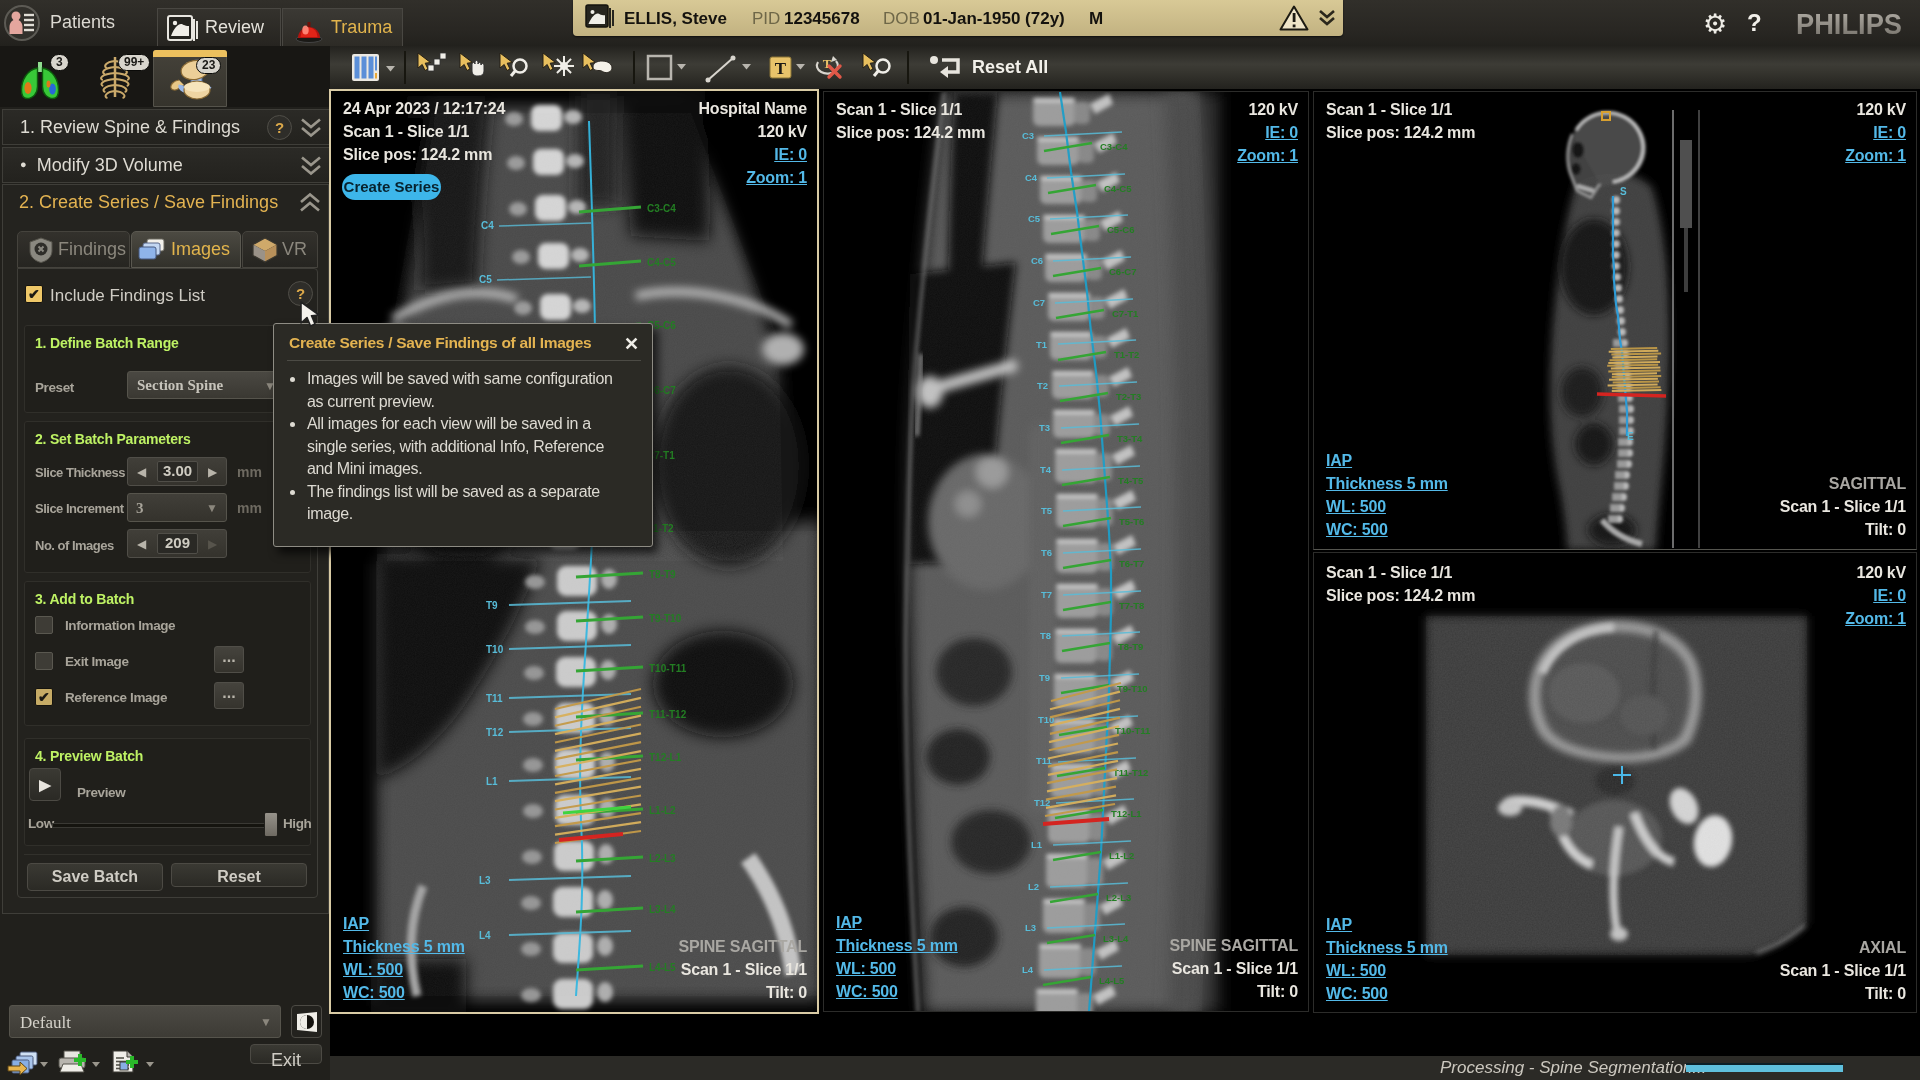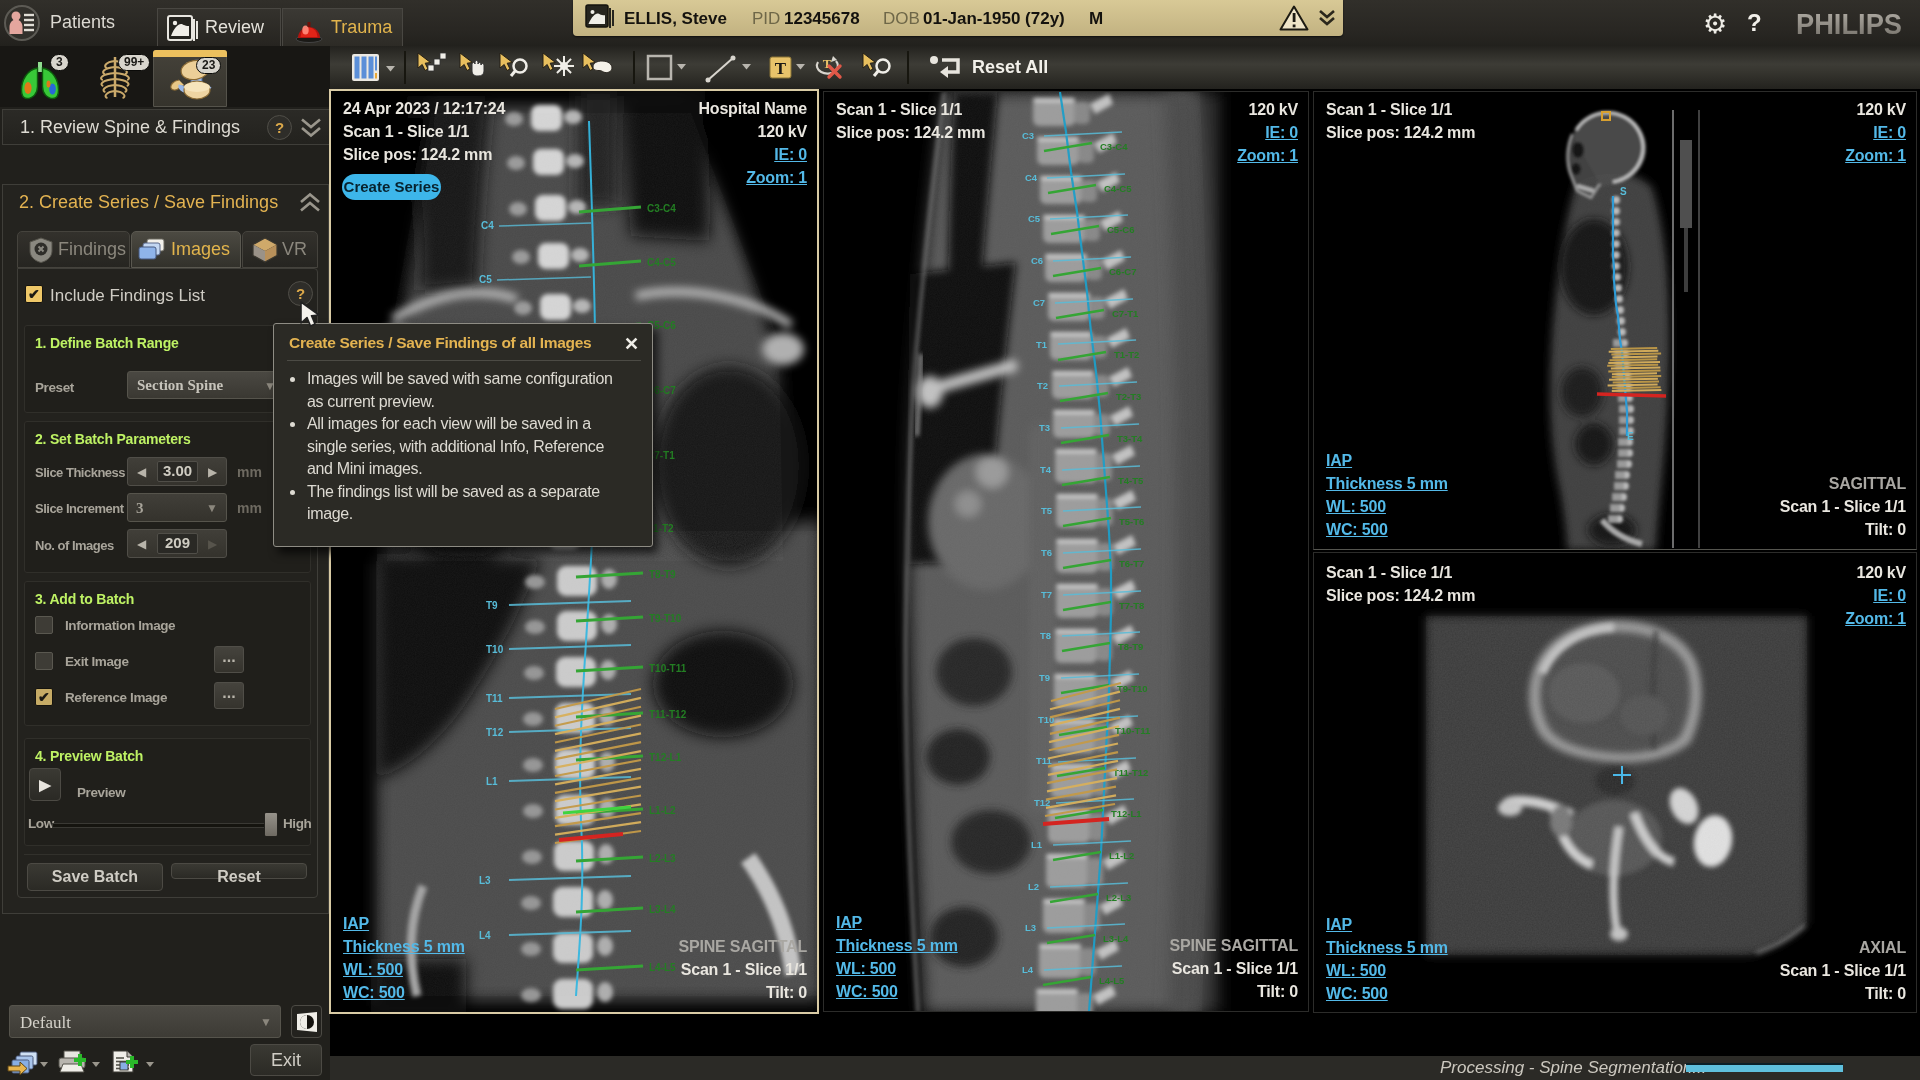--- a/index.html
+++ b/index.html
@@ -305,20 +305,29 @@
   <div class="srow" style="top:2px">
       <span class="t">1. Review Spine &amp; Findings</span>
     <div class="qcirc" style="left:264px;top:5px">?</div>
       <svg width="22" height="21" viewBox="0 0 22 21" style="position:absolute;left:297px;top:7px">
         <g stroke="#9a968c" stroke-width="2.6" fill="none">
           <path d="M2 2.5 l9 7.5 l9-7.5"></path>
           <path d="M2 11 l9 7.5 l9-7.5"></path>
         </g>
       </svg>
     </div>
+  <div class="srow" style="top:40px">
+      <span class="t"><span style="font-size:11px;vertical-align:3px">●</span>&nbsp; Modify 3D Volume</span>
+      <svg width="22" height="21" viewBox="0 0 22 21" style="position:absolute;left:297px;top:7px">
+        <g stroke="#9a968c" stroke-width="2.6" fill="none">
+          <path d="M2 2.5 l9 7.5 l9-7.5"></path>
+          <path d="M2 11 l9 7.5 l9-7.5"></path>
+        </g>
+      </svg>
+    </div>
   <div id="sect2box"></div>
   <div class="srow" style="top:78px;background:none;border:none">
       <span class="t gold">2. Create Series / Save Findings</span>
       <svg width="22" height="21" viewBox="0 0 22 21" style="position:absolute;left:297px;top:7px">
         <g stroke="#9a968c" stroke-width="2.6" fill="none">
           <path d="M2 10 l9-7.5 l9 7.5"></path>
           <path d="M2 18.5 l9-7.5 l9 7.5"></path>
         </g>
       </svg>
     </div>
@@ -400,21 +409,21 @@
       <h4>4. Preview Batch</h4>
       <div class="sbtn" style="left:4px;top:29px;width:32px;height:33px;font-size:15px;line-height:31px;color:#e8e5de">▶</div>
       <div class="lbl" style="left:52px;top:46px">Preview</div>
       <div class="lbl" style="left:3px;top:77px">Low</div>
       <div style="position:absolute;left:27px;top:84px;width:217px;height:5px;background:#15140f;border:1px solid #3a3934"></div>
       <div style="position:absolute;left:239px;top:73px;width:14px;height:25px;background:linear-gradient(#96928a,#6e6a62);border:1px solid #22211d;border-radius:2px"></div>
       <div class="lbl" style="left:258px;top:77px">High</div>
     </div>
     <div style="position:absolute;left:6px;top:585px;width:287px;height:1px;background:#32312c"></div>
     <div class="sbtn" style="left:9px;top:594px;width:136px;height:28px;line-height:26px">Save Batch</div>
-    <div class="sbtn" style="left:153px;top:594px;width:136px;height:16px;line-height:26px">Reset</div>
+    <div class="sbtn" style="left:153px;top:594px;width:136px;height:24px;line-height:26px">Reset</div>
   </div>
   <div class="ddl" style="left:9px;top:898px;width:272px;height:33px;font-size:17px;font-weight:normal;background:linear-gradient(#4c4a44,#3d3b35)">
     <span style="position:absolute;left:10px;top:7px;color:#d5d2ca">Default</span>
       <span class="ar" style="top:9px">▼</span>
     </div>
   <div class="sbtn" style="left:291px;top:898px;width:31px;height:33px;background:#23221e">
       <svg width="24" height="22" viewBox="0 0 24 22" style="position:absolute;left:3px;top:5px">
         <path d="M2 3 L22 1 L22 21 L2 19 Z" fill="#f0eee8"></path>
         <circle cx="12" cy="11" r="7" fill="#14120e"></circle>
         <path d="M12 4 a7 7 0 0 0 0 14 z" fill="#f0eee8"></path>
@@ -448,21 +457,21 @@
           <path d="M4 18.5 h13"></path>
         </g>
         <rect x="8" y="12" width="8" height="8" fill="#88aee4" stroke="#3a3833" stroke-width="1"></rect>
         <g stroke="#2ab82a" stroke-width="4">
           <path d="M20 6 v12"></path>
           <path d="M14 12 h12"></path>
         </g>
       </g>
       <path d="M146 14 l4 5 l4-5 z" fill="#9a968c"></path>
     </svg>
-  <div class="sbtn" style="left:250px;top:937px;width:72px;height:32px;line-height:30px;font-size:18px;font-weight:normal">Exit</div>
+  <div class="sbtn" style="left:250px;top:937px;width:72px;height:20px;line-height:30px;font-size:18px;font-weight:normal">Exit</div>
 </div>
 
 <div class="vp" id="vp1">
   <svg width="490" height="925" viewBox="0 0 490 925" style="">
       <defs>
         <filter id="b2" x="-30%" y="-30%" width="160%" height="160%">
           <feGaussianBlur stdDeviation="2"></feGaussianBlur>
         </filter>
         <filter id="b4" x="-30%" y="-30%" width="160%" height="160%">
           <feGaussianBlur stdDeviation="4"></feGaussianBlur>

